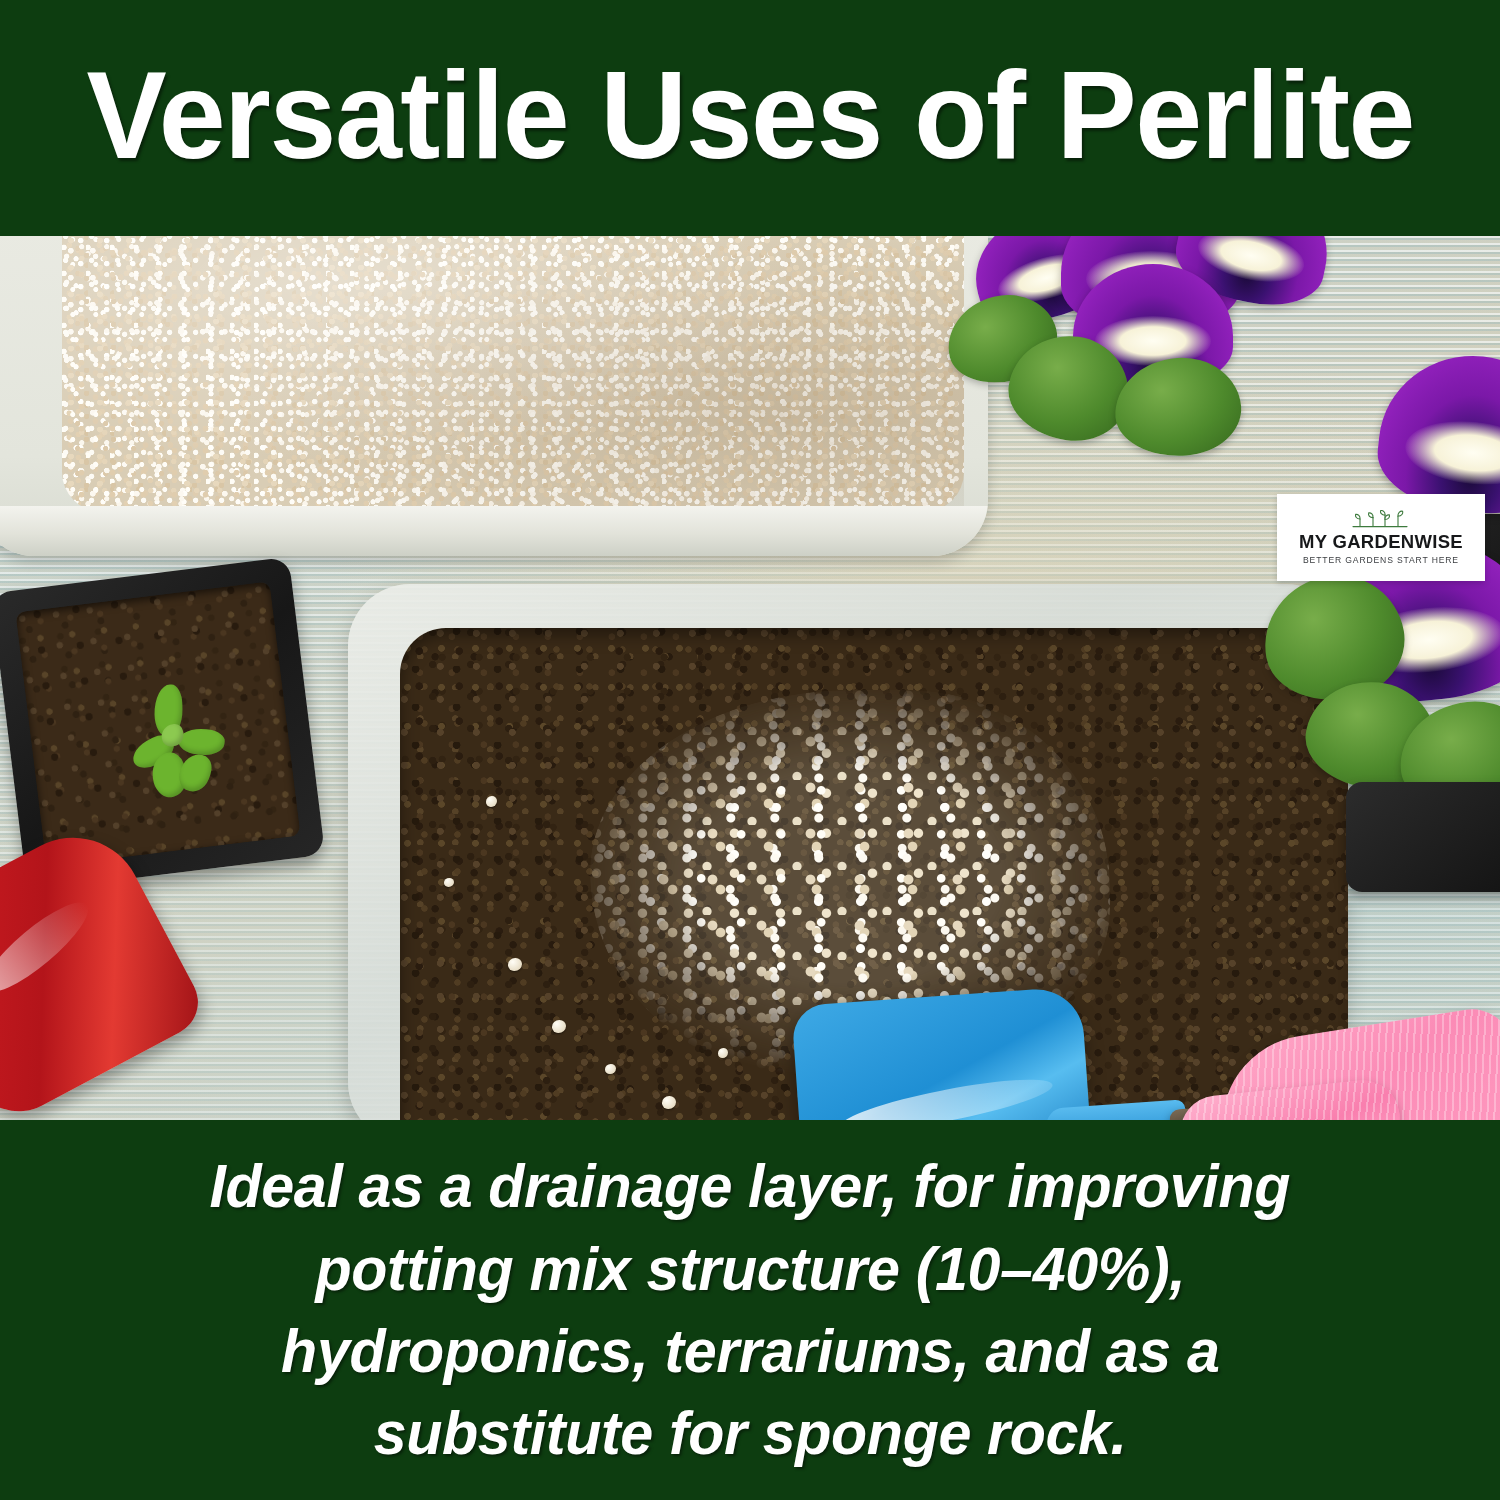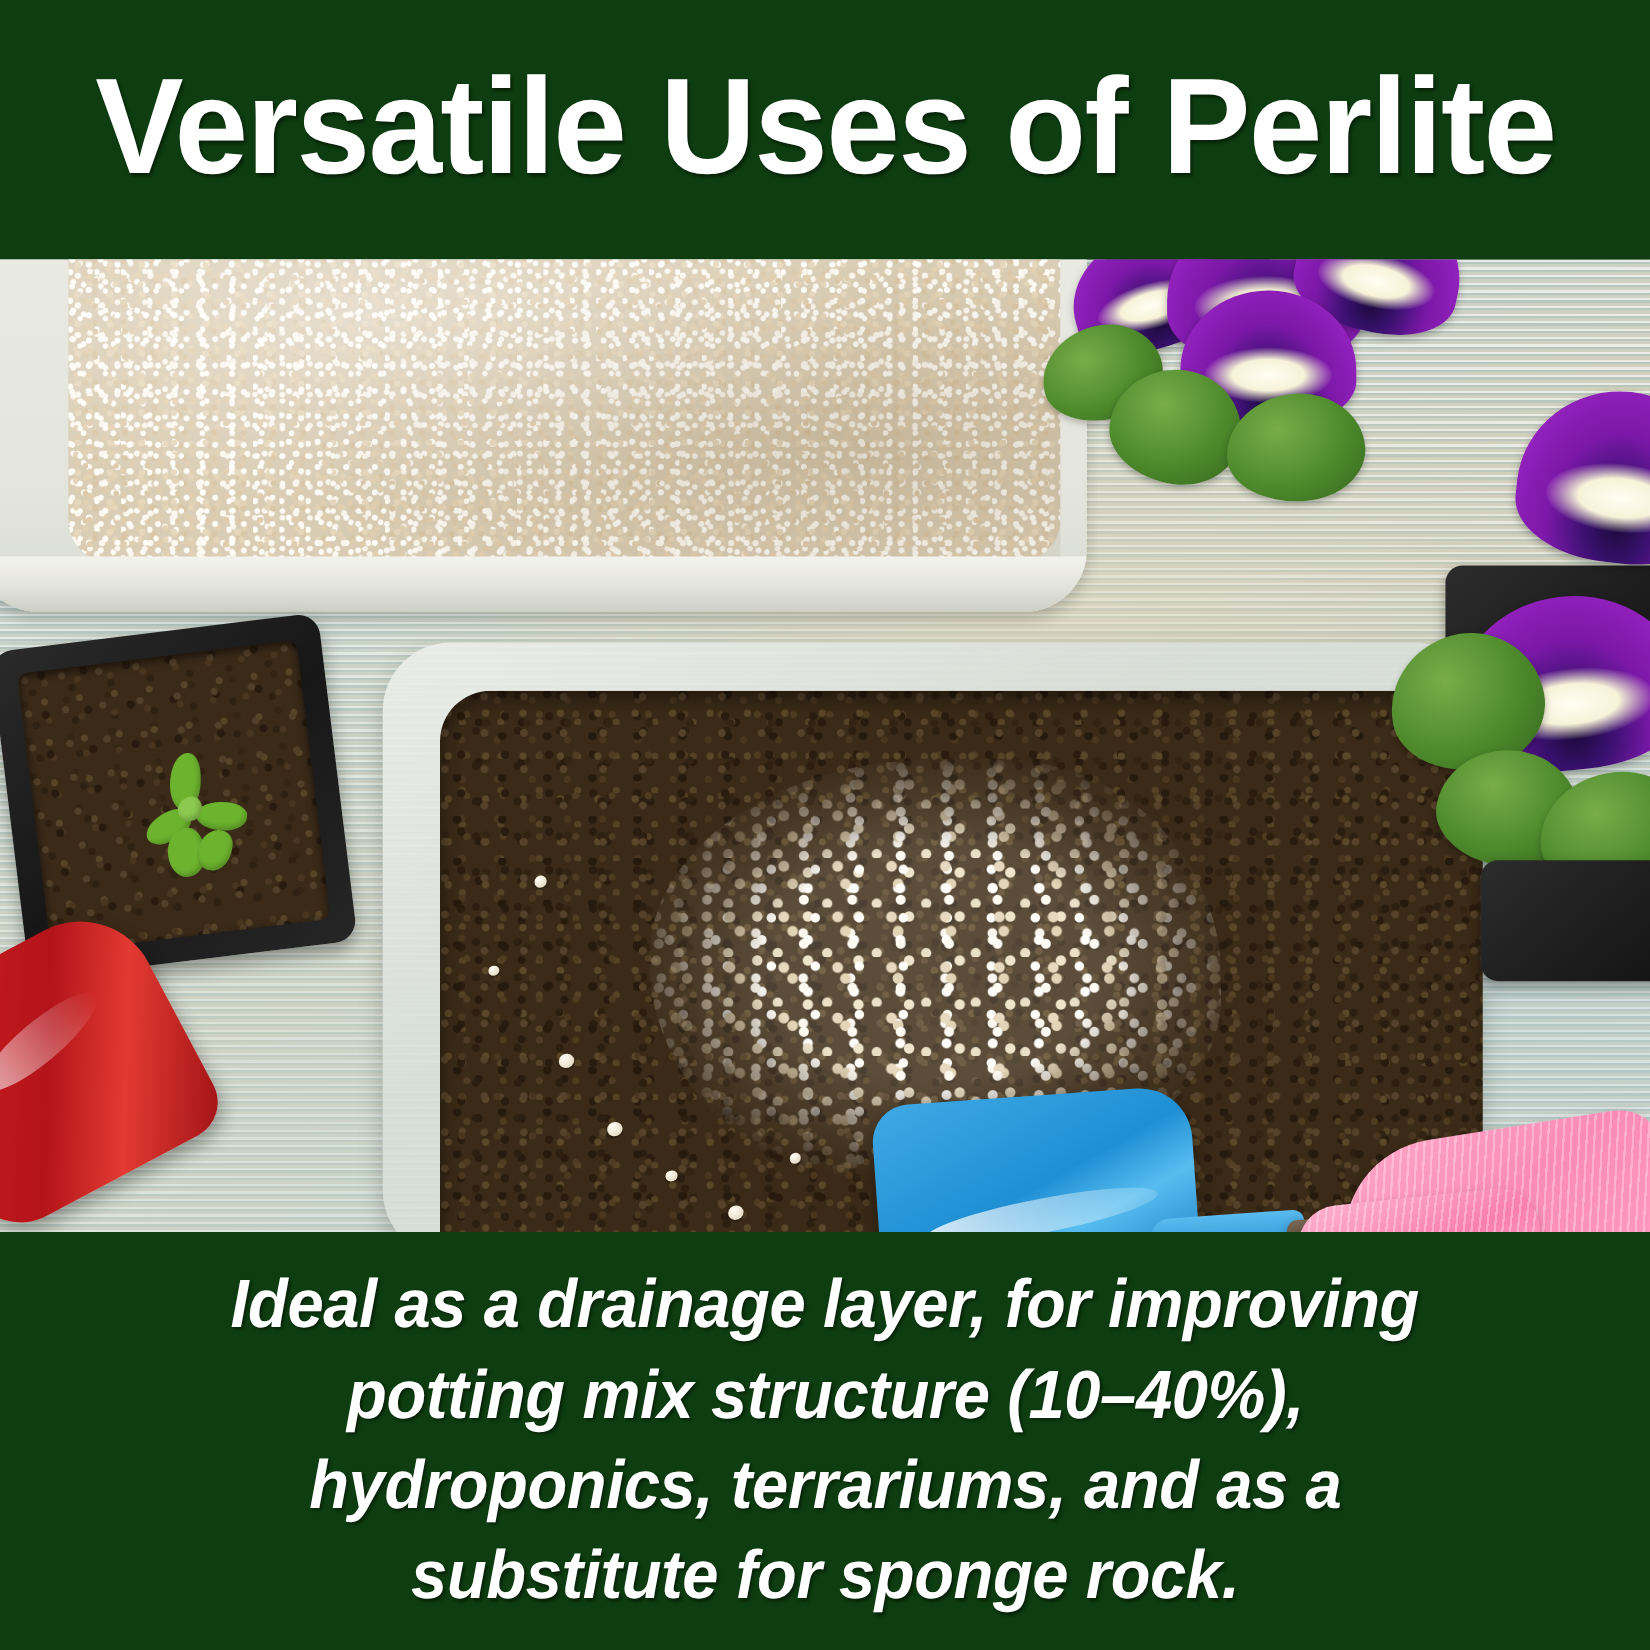--- a/index.html
+++ b/index.html
@@ -350,20 +350,38 @@
         </div>
       <div class="petal" style="left:32px;top:176px;width:210px;height:158px;transform:rotate(-6deg);">
           <div class="blaze"></div>
         </div>
       <div class="pleaf" style="left:-26px;top:210px;width:140px;height:124px;transform:rotate(-10deg);"></div>
       <div class="pleaf" style="left:16px;top:316px;width:130px;height:106px;transform:rotate(6deg);"></div>
       <div class="pleaf" style="left:110px;top:336px;width:140px;height:110px;transform:rotate(-6deg);"></div>
       <div class="npot" style="left:56px;top:416px;width:190px;height:110px;"></div>
     </div>
 
+    <div class="logo">
+      <svg class="logo-icon" viewBox="0 0 62 20">
+        <g fill="none" stroke="#3d7a3d" stroke-width="1.1" stroke-linecap="round">
+          <path d="M10 16 V9"></path>
+          <path d="M10 9 C6.5 9 5 6.5 5.6 4.4 C8 4 10.4 6 10 9 Z" fill="#ffffff"></path>
+          <path d="M23 16 V7.5"></path>
+          <path d="M23 7.6 C19.4 7.6 18 5 18.7 2.9 C21.1 2.5 23.4 4.6 23 7.6 Z" fill="#ffffff"></path>
+          <path d="M35 16 V5"></path>
+          <path d="M35 5.2 C31.5 5.2 30 2.6 30.7 .6 C33 .2 35.4 2.2 35 5.2 Z" fill="#ffffff"></path>
+          <path d="M35 9.5 C38.5 9.5 40 7 39.4 4.9 C37 4.5 34.6 6.5 35 9.5 Z" fill="#ffffff"></path>
+          <path d="M48 16 V6"></path>
+          <path d="M48 6.2 C51.8 6.2 53.3 3.4 52.6 1.2 C50 .8 47.6 3 48 6.2 Z" fill="#ffffff"></path>
+          <path d="M3 16.6 H57"></path>
+        </g>
+      </svg>
+      <div class="logo-name">MY GARDENWISE</div>
+      <div class="logo-tag">BETTER GARDENS START HERE</div>
+    </div>
   </div>
 
   <div class="caption-band">
     <div class="caption-line">Ideal as a drainage layer, for improving</div>
     <div class="caption-line">potting mix structure (10–40%),</div>
     <div class="caption-line">hydroponics, terrariums, and as a</div>
     <div class="caption-line">substitute for sponge rock.</div>
   </div>
 
 </div>

